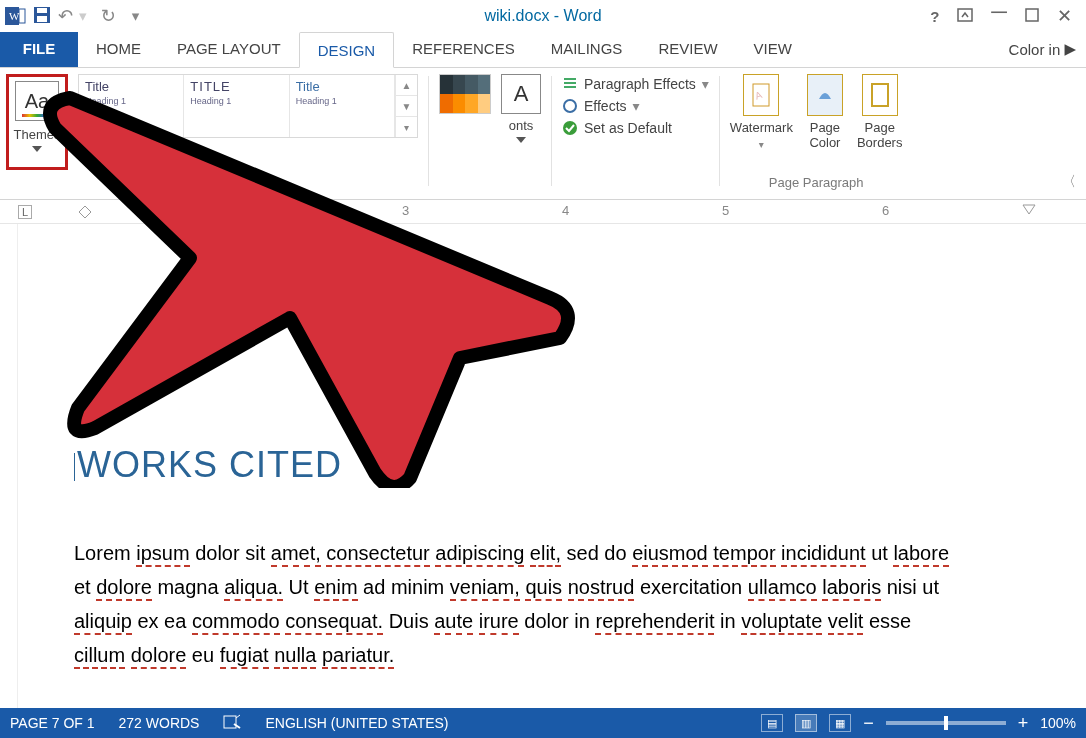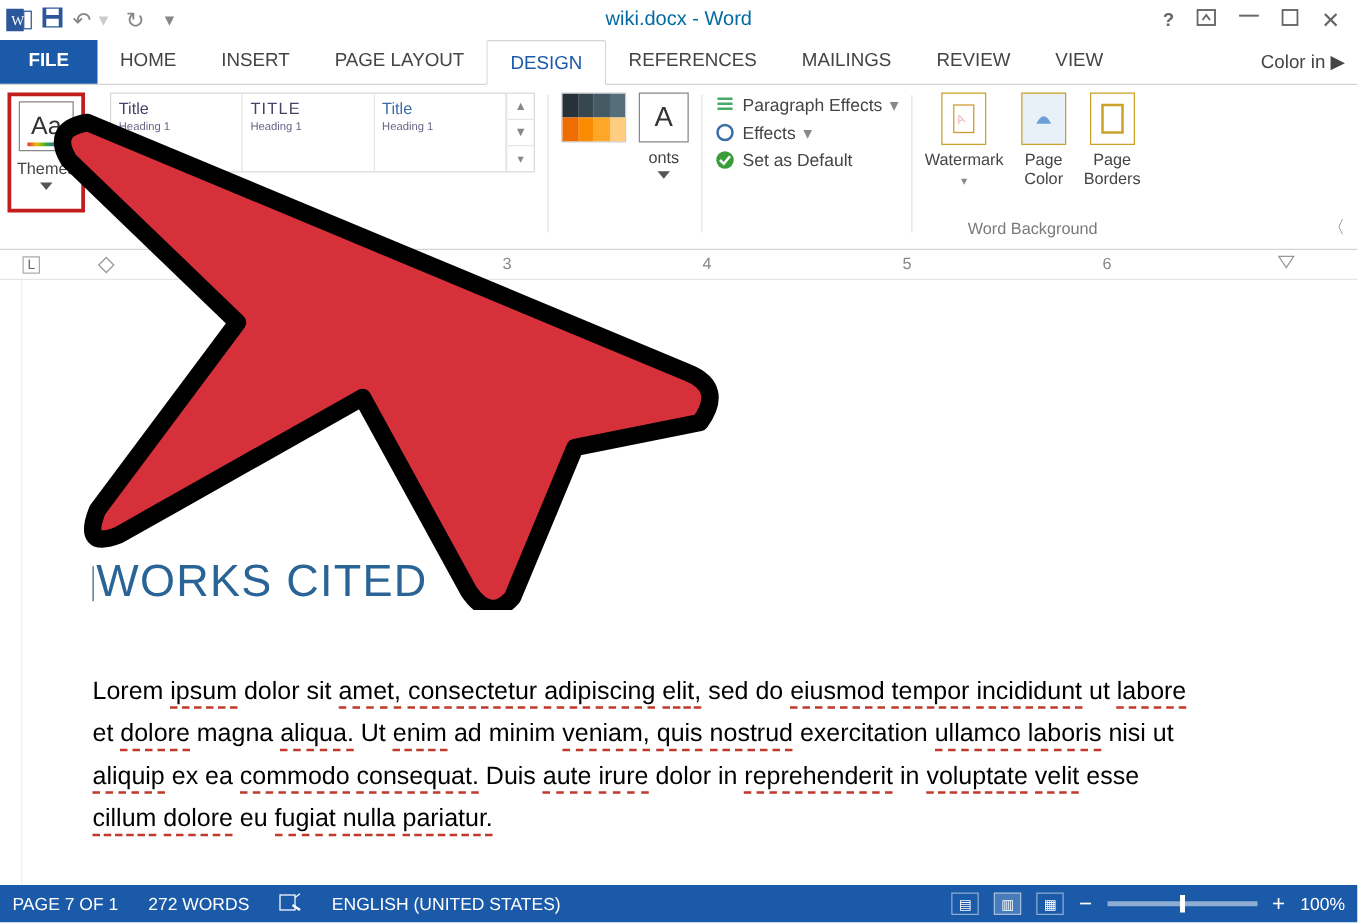--- a/index.html
+++ b/index.html
@@ -27,21 +27,21 @@
 .group { display: flex; flex-direction: column; align-items: center; height: 122px; padding: 2px 8px 0 8px; }
 .group-label { font-size: 13px; color: #7a7a7a; margin-top: auto; padding-bottom: 4px; }
 .sep { width: 1px; height: 110px; background: #e2e2e2; margin: 4px 2px 0 2px; }
 
 .themes-btn { width: 62px; height: 96px; border: 3px solid #c11d1d; display: flex; flex-direction: column; align-items: center; justify-content: flex-start; padding-top: 4px; background: #fff; }
 .themes-btn .Aa { width: 44px; height: 40px; border: 1px solid #888; display: flex; align-items: center; justify-content: center; font-size: 20px; color: #333; position: relative; }
 .themes-btn .Aa::after { content:""; position:absolute; bottom:3px; left:6px; right:6px; height:3px; background: linear-gradient(90deg,#d33,#e8c000,#3a3,#36c,#93c); }
 .themes-lbl { font-size: 13px; color: #444; margin-top: 6px; }
 .tri-down { width: 0; height: 0; border-left: 5px solid transparent; border-right: 5px solid transparent; border-top: 6px solid #555; margin-top: 4px; }
 
-.style-gallery { width: 340px; height: 64px; border: 1px solid #d9d9d9; display: flex; overflow: hidden; margin-left: 10px; }
+.style-gallery { width: 340px; height: 64px; border: 1px solid #d9d9d9; display: flex; overflow: hidden; }
 .style-card { flex:1; border-right:1px solid #e6e6e6; padding:4px 6px 2px 6px; font-size:11px; color:#668; display:flex; flex-direction:column; gap:2px; }
 .style-card .t { font-size: 13px; color: #446; }
 .style-card .h1 { font-size: 9px; color:#668; }
 .style-arrows { width:22px; display:flex; flex-direction:column; border-left:1px solid #e6e6e6;}
 .style-arrows div { flex:1; display:flex; align-items:center; justify-content:center; font-size:10px; color:#888; border-bottom:1px solid #e6e6e6;}
 
 .colors-fonts { display: flex; gap: 10px; align-items: flex-start; }
 .color-swatch { width: 52px; height: 40px; border:1px solid #ccc; display:grid; grid-template-columns:repeat(4,1fr); grid-template-rows:repeat(2,1fr);}
 .color-swatch div:nth-child(1){background:#263238;} .color-swatch div:nth-child(2){background:#37474f;} .color-swatch div:nth-child(3){background:#455a64;} .color-swatch div:nth-child(4){background:#546e7a;}
 .color-swatch div:nth-child(5){background:#ef6c00;} .color-swatch div:nth-child(6){background:#fb8c00;} .color-swatch div:nth-child(7){background:#ffa726;} .color-swatch div:nth-child(8){background:#ffcc80;}
@@ -126,21 +126,20 @@
             <rect x="1" y="1" width="12" height="12" fill="none" stroke="#666" stroke-width="1.5"></rect>
           </svg>
       </span>
       <span style="font-size:18px;">✕</span>
     </div>
   </div>
 
   <div class="tabs">
     <div class="tab file">FILE</div>
     <div class="tab">HOME</div>
-    <div class="tab">INSERT</div>
     <div class="tab">PAGE LAYOUT</div>
     <div class="tab active">DESIGN</div>
     <div class="tab">REFERENCES</div>
     <div class="tab">MAILINGS</div>
     <div class="tab">REVIEW</div>
     <div class="tab">VIEW</div>
     <div class="spacer"></div>
     <div class="signin"><span>Color in</span>&nbsp;▶</div>
   </div>
 
@@ -255,21 +254,21 @@
         <div class="item">
           <div class="ic">
               <svg width="22" height="28">
                 <rect x="3" y="3" width="16" height="22" fill="none" stroke="#c9a227" stroke-width="2"></rect>
               </svg>
             </div>
           <span style="white-space:pre-line;text-align:center;">Page
 Borders</span>
         </div>
       </div>
-      <div class="group-label">Word Background</div>
+      <div class="group-label">Page Paragraph</div>
     </div>
 
     <span class="collapse-caret">〈</span>
   </div>
 
   <div class="ruler">
     <div class="L">L</div>
     <div style="width:40px;"></div>
     <svg width="14" height="16">
         <polygon points="7,2 13,8 7,14 1,8" fill="#fff" stroke="#999"></polygon>

